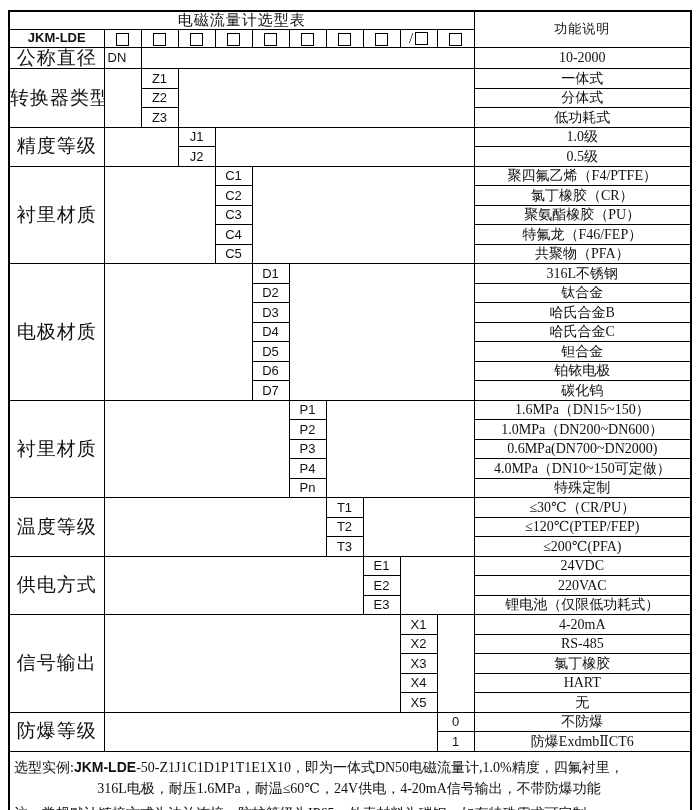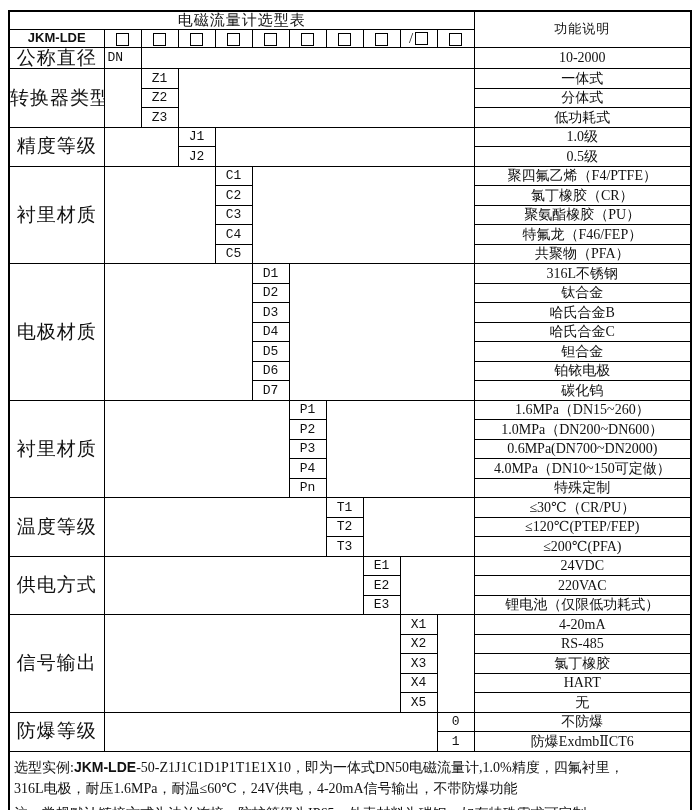--- a/index.html
+++ b/index.html
@@ -24,28 +24,28 @@
   .model-label{
     font-family:"Liberation Sans","DejaVu Sans",sans-serif;
     font-weight:bold;font-size:13px;
   }
   .cb{
     display:inline-block;width:11px;height:11px;border:1px solid #000;
     vertical-align:middle;background:#fff;
   }
   .slash{font-size:15px;margin-right:2px;vertical-align:middle;}
   .cat{font-size:19px;letter-spacing:1px;}
-  .code{font-size:13px;font-family:Liberation Mono, monospace;}
+  .code{font-size:13px;font-family:Liberation Sans, sans-serif;}
   .code.left{text-align:left;padding-left:3px;}
   .desc{font-size:14px;}
   .notes-cell{
     height:70px;text-align:left;white-space:normal;padding:4px 6px 2px 4px;
     font-size:14px;line-height:21px;
   }
-  .notes-line2{}
+  .notes-line2{text-align:center;}
   .note-line{margin-top:4px;}
   .example-model{
     font-family:"Liberation Sans","DejaVu Sans",sans-serif;font-weight:bold;
   }
 </style>
 </head>
 <body>
 
 <table class="sel">
   <colgroup>
@@ -168,21 +168,21 @@
       </tr>
       <tr>
         <td class="code">D7</td>
         <td class="desc">碳化钨</td>
       </tr>
       <tr>
         <td class="cat" rowspan="5">衬里材质</td>
         <td colspan="5" rowspan="5"></td>
         <td class="code">P1</td>
         <td colspan="4" rowspan="5"></td>
-        <td class="desc">1.6MPa（DN15~260）</td>
+        <td class="desc">1.6MPa（DN15~150）</td>
       </tr>
       <tr>
         <td class="code">P2</td>
         <td class="desc">1.0MPa（DN200~DN600）</td>
       </tr>
       <tr>
         <td class="code">P3</td>
         <td class="desc">0.6MPa(DN700~DN2000)</td>
       </tr>
       <tr>

